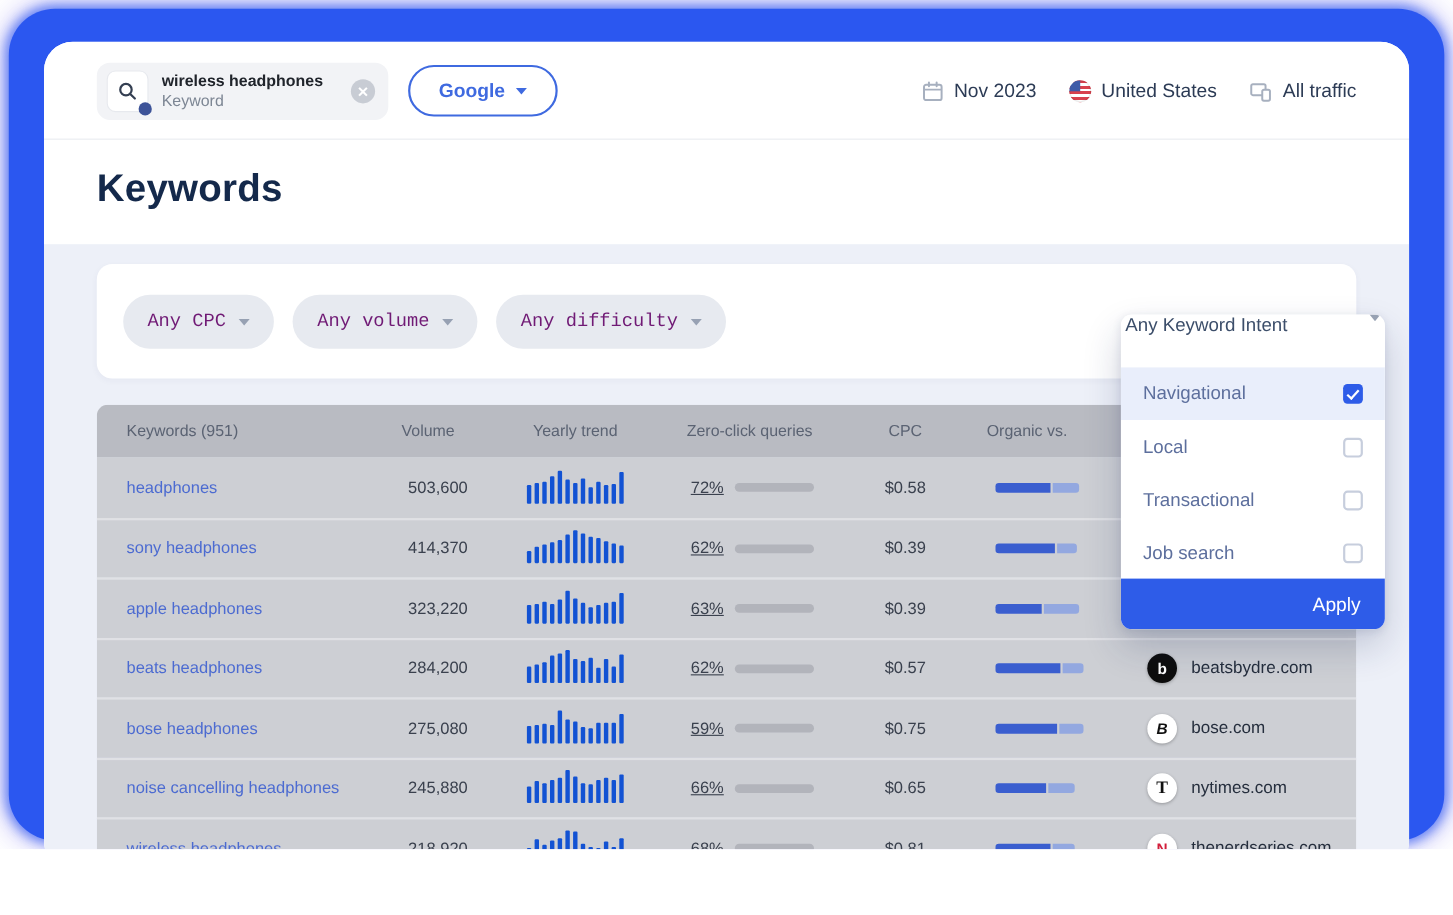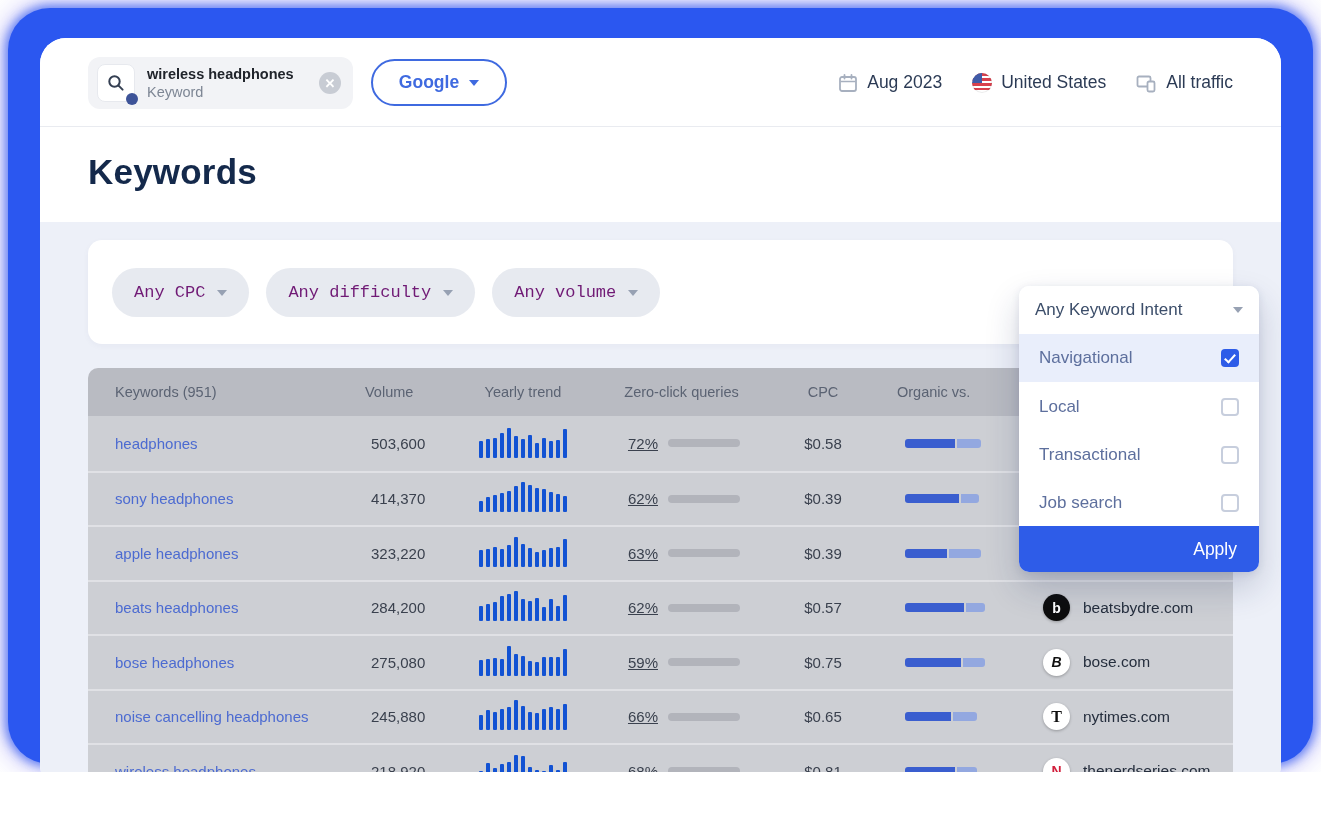--- a/index.html
+++ b/index.html
@@ -58,22 +58,22 @@
                  border-radius:14px; box-shadow:0 2px 6px rgba(40,60,110,.04); }
   .pill-row { position:absolute; left:24px; top:28px; display:flex; gap:17px; }
   .pill { height:49px; padding:0 22px; background:#e7eaf0; border-radius:25px; display:flex;
           align-items:center; gap:12px; cursor:pointer; }
   .pill-label { font-size:17px; color:#701a75; white-space:nowrap;font-family:Liberation Mono, monospace; }
   .pill .caret { border-top-color:#97a1b3; }
 
   
   .intent-panel { position:absolute; left:931px; top:46px; width:240px; background:#fff; border-radius:10px;
                   box-shadow:0 16px 34px rgba(25,40,90,.20), 0 2px 8px rgba(25,40,90,.10); overflow:hidden; z-index:5; }
-  .intent-trigger { height:48px; display:flex; align-items:center; justify-content:space-between;
-                    padding:0 16px; cursor:pointer; background:#fff; }
+  .intent-trigger { height:48px; display:flex; justify-content:space-between;
+                    padding:0 4px; cursor:pointer; background:#fff; }
   .intent-trigger-label { font-size:17px; color:#3c4e6a; white-space:nowrap; }
   .intent-option { height:48px; display:flex; align-items:center; justify-content:space-between;
                    padding:0 20px; cursor:pointer; background:#fff; }
   .intent-option.sel { background:#e9eefb; }
   .intent-option + .intent-option { border-top:1px solid rgba(255,255,255,.9); }
   .intent-option-label { font-size:17px; color:#5d6f9d; }
   .cb { width:18px; height:18px; border-radius:4px; position:relative; flex:0 0 auto; cursor:pointer; }
   .cb.on { background:#2e5ce8; }
   .cb.on::after { content:""; position:absolute; left:6px; top:2.5px; width:4px; height:9px;
                   border:solid #fff; border-width:0 2px 2px 0; transform:rotate(42deg); }
@@ -148,21 +148,21 @@
       </div>
 
       <div class="tb-right">
         <div class="tb-item">
           <svg width="20" height="20" viewBox="0 0 20 20" fill="none">
             <rect x="2" y="4" width="16" height="14" rx="2" stroke="#a7b0bf" stroke-width="1.8"></rect>
             <line x1="2.5" y1="8.5" x2="17.5" y2="8.5" stroke="#a7b0bf" stroke-width="1.6"></line>
             <line x1="6.5" y1="2" x2="6.5" y2="5.5" stroke="#a7b0bf" stroke-width="1.8" stroke-linecap="round"></line>
             <line x1="13.5" y1="2" x2="13.5" y2="5.5" stroke="#a7b0bf" stroke-width="1.8" stroke-linecap="round"></line>
           </svg>
-          <span class="tb-item-label">Aug 2023</span>
+          <span class="tb-item-label">Nov 2023</span>
         </div>
         <div class="tb-item">
           <span class="flag"></span>
           <span class="tb-item-label">United States</span>
         </div>
         <div class="tb-item">
           <svg width="21" height="20" viewBox="0 0 21 20" fill="none">
             <rect x="1.5" y="3.5" width="13" height="10" rx="1.5" stroke="#a7b0bf" stroke-width="1.8"></rect>
             <rect x="11.5" y="8.5" width="7" height="10" rx="1.5" fill="#ffffff" stroke="#a7b0bf" stroke-width="1.8"></rect>
           </svg>
@@ -175,25 +175,25 @@
 
     <div class="band">
 
       <div class="filter-card">
         <div class="pill-row">
           <div class="pill">
             <span class="pill-label">Any CPC</span>
             <span class="caret"></span>
           </div>
           <div class="pill">
+            <span class="pill-label">Any volume</span>
+            <span class="caret"></span>
+          </div>
+          <div class="pill">
             <span class="pill-label">Any difficulty</span>
-            <span class="caret"></span>
-          </div>
-          <div class="pill">
-            <span class="pill-label">Any volume</span>
             <span class="caret"></span>
           </div>
         </div>
 
         <div class="intent-panel">
           <div class="intent-trigger">
             <span class="intent-trigger-label">Any Keyword Intent</span>
             <span class="caret" style="border-top-color:#97a1b3;"></span>
           </div>
           <div id="intent-options">

